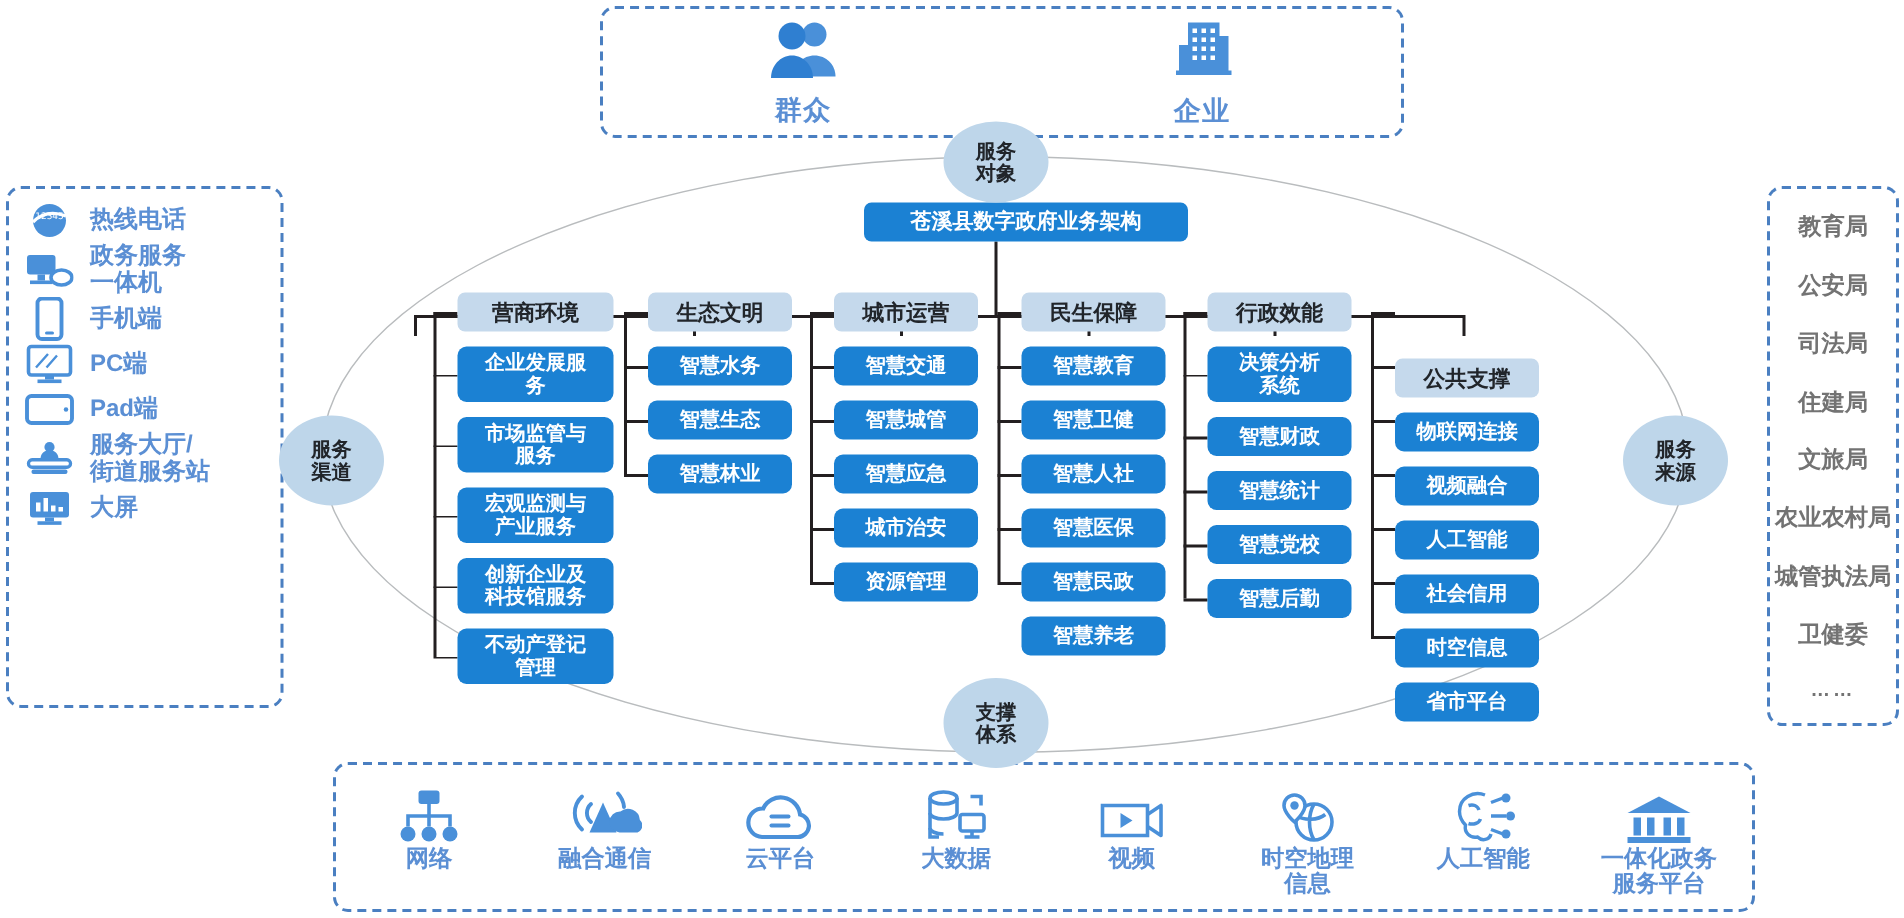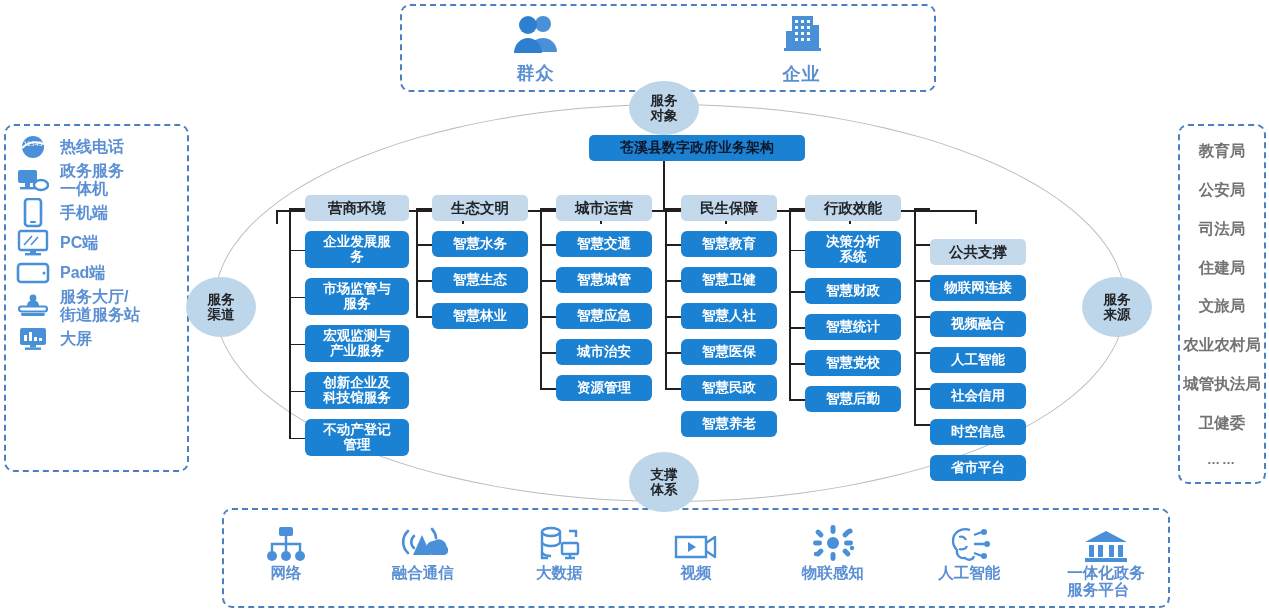--- a/index.html
+++ b/index.html
@@ -29,35 +29,35 @@
                display:flex;flex-direction:column;justify-content:space-around;align-items:center;padding:6px 0;}
   .src-label{color:#737373;font-size:15.5px;font-weight:700;white-space:nowrap;}
   .src-label.dots{font-size:13px;letter-spacing:2px;}
 
   
   #svc-support{left:222px;top:508px;width:948px;height:100px;
                display:flex;align-items:center;justify-content:space-between;padding:0 14px;}
   .sup-cell{display:flex;flex-direction:column;align-items:center;justify-content:flex-start;
             gap:2px;width:96px;height:78px;padding-top:4px;}
   .sup-ico{height:42px;display:flex;align-items:flex-end;justify-content:center;}
-  .sup-label{color:#5b8fd4;font-size:15.5px;font-weight:700;line-height:1.08;white-space:pre-line;}
+  .sup-label{color:#5b8fd4;font-size:15.5px;font-weight:700;text-align:center;line-height:1.08;white-space:pre-line;}
 
   
   #ellipse{left:214px;top:104px;width:912px;height:398px;border:1.6px solid #b9bcbe;
            border-radius:50%;background:transparent;}
   .oval{background:#bed6ea;border-radius:50%;display:flex;align-items:center;justify-content:center;
         color:#21252a;font-size:13.5px;font-weight:700;line-height:1.12;text-align:center;white-space:pre-line;}
   #ov-top{left:629px;top:81px;width:70px;height:54px;}
   #ov-left{left:186px;top:277px;width:70px;height:60px;}
   #ov-right{left:1082px;top:277px;width:70px;height:60px;}
   #ov-bottom{left:629px;top:452px;width:70px;height:60px;}
 
   
-  #title-box{left:589px;top:135px;width:216px;height:26px;background:#1b81d3;border-radius:5px;
-             display:flex;align-items:center;justify-content:center;color:#0f172a;font-size:14px;font-weight:700;}
+  #title-box{left:576px;top:135px;width:216px;height:26px;background:#1b81d3;border-radius:5px;
+             display:flex;align-items:center;justify-content:center;color:#ffffff;font-size:14px;font-weight:700;}
   .connector{background:#231f20;}
 
   .col{position:absolute;display:flex;flex-direction:column;gap:10px;}
   .hdr{height:26px;background:#c5d9ec;border-radius:5px;display:flex;align-items:center;
        justify-content:center;color:#21252a;font-size:14.5px;font-weight:700;}
   .node{background:#1b81d3;border-radius:6px;display:flex;align-items:center;justify-content:center;
         color:#fff;font-size:13.5px;font-weight:700;text-align:center;line-height:1.1;white-space:pre-line;}
   .node.h1{height:26px;}
   .node.h2{height:37px;}
 </style>
@@ -227,20 +227,30 @@
         <path d="M34 4a15 15 0 014 9"></path>
           </g>
         <path d="M24 10l9 20H15z" fill="#4a90d9"></path>
         <path d="M35 30a7 7 0 01.6-14 8 8 0 0113 5.6A5 5 0 0147 30z" fill="#4a90d9"></path>
         </svg>
     </span>
     <span class="sup-label">融合通信</span>
   </div>
   <div class="sup-cell">
     <span class="sup-ico">
+      <svg width="50" height="36" viewBox="0 0 50 36">
+          <path d="M13 31a9.5 9.5 0 01.8-19 13 13 0 0124.6 4A7.6 7.6 0 0137 31z" fill="none" stroke="#4a90d9" stroke-width="2.8"></path>
+        <rect x="18" y="16" width="14" height="2.6" rx="1.3" fill="#4a90d9"></rect>
+        <rect x="18" y="22" width="14" height="2.6" rx="1.3" fill="#4a90d9"></rect>
+        </svg>
+    </span>
+    <span class="sup-label">云平台</span>
+  </div>
+  <div class="sup-cell">
+    <span class="sup-ico">
       <svg width="46" height="38" viewBox="0 0 46 38">
           <g fill="none" stroke="#4a90d9" stroke-width="2.4">
         <ellipse cx="15" cy="7" rx="9" ry="4"></ellipse>
             <path d="M6 7v10c0 2.2 4 4 9 4s9-1.8 9-4V7"></path>
         <path d="M6 17v10c0 2.2 4 4 9 4"></path>
             <path d="M33 6h7v6"></path>
             <path d="M12 33H6v-6"></path>
         <rect x="26" y="18" width="16" height="11" rx="1.6"></rect>
             <path d="M34 29v4M29 33h10"></path>
           </g>
@@ -253,38 +263,31 @@
       <svg width="48" height="32" viewBox="0 0 48 32">
           <path d="M4 6h30v20H4z" fill="none" stroke="#4a90d9" stroke-width="2.4"></path>
       <path d="M34 12l9-6v20l-9-6" fill="none" stroke="#4a90d9" stroke-width="2.4" stroke-linejoin="round"></path>
       <path d="M16 11l8 5-8 5z" fill="#4a90d9"></path>
         </svg>
     </span>
     <span class="sup-label">视频</span>
   </div>
   <div class="sup-cell">
     <span class="sup-ico">
-      <svg width="44" height="40" viewBox="0 0 44 40">
-          <g fill="#4a90d9">
-        <circle cx="22" cy="20" r="6"></circle>
-        <rect x="19.5" y="2" width="5" height="9" rx="2.4"></rect>
-            <rect x="19.5" y="29" width="5" height="9" rx="2.4"></rect>
-        <rect x="2" y="17.5" width="9" height="5" rx="2.4"></rect>
-            <rect x="33" y="17.5" width="9" height="5" rx="2.4"></rect>
-        <rect x="6" y="6" width="5" height="9" rx="2.4" transform="rotate(-45 8.5 10.5)"></rect>
-        <rect x="33" y="25" width="5" height="9" rx="2.4" transform="rotate(-45 35.5 29.5)"></rect>
-        <rect x="33" y="6" width="5" height="9" rx="2.4" transform="rotate(45 35.5 10.5)"></rect>
-        <rect x="6" y="25" width="5" height="9" rx="2.4" transform="rotate(45 8.5 29.5)"></rect>
-        <circle cx="39" cy="8" r="2.6"></circle>
-            <circle cx="41" cy="25" r="2.2"></circle>
-            <circle cx="5" cy="31" r="2.2"></circle>
-          </g>
-        </svg>
-    </span>
-    <span class="sup-label">物联感知</span>
+      <svg width="44" height="36" viewBox="0 0 44 36">
+          <g fill="none" stroke="#4a90d9" stroke-width="2.4">
+        <circle cx="26" cy="21" r="12"></circle>
+            <path d="M14.5 17c5 3 14 3 19-1M26 9c-4 7-4 17 0 24"></path>
+        <path d="M13 3a7 7 0 017 7c0 5-7 11-7 11S6 15 6 10a7 7 0 017-7z" fill="#fff"></path>
+          </g>
+        <circle cx="13" cy="10" r="2.8" fill="#4a90d9"></circle>
+        </svg>
+    </span>
+    <span class="sup-label">时空地理
+信息</span>
   </div>
   <div class="sup-cell">
     <span class="sup-ico">
       <svg width="46" height="38" viewBox="0 0 46 38">
           <g fill="none" stroke="#4a90d9" stroke-width="2.3">
         <path d="M24 5c-8-3-17 2-17 11 0 4 2 7 4 9-1 5 3 9 8 8 3 3 8 2 9-2"></path>
         <path d="M13 12c3-1 6 0 7 3M13 24c3 1 7 0 8-3"></path>
         <path d="M28 10l8-3M28 19h10M28 28l8 3"></path>
           </g>
         <g fill="#4a90d9">

